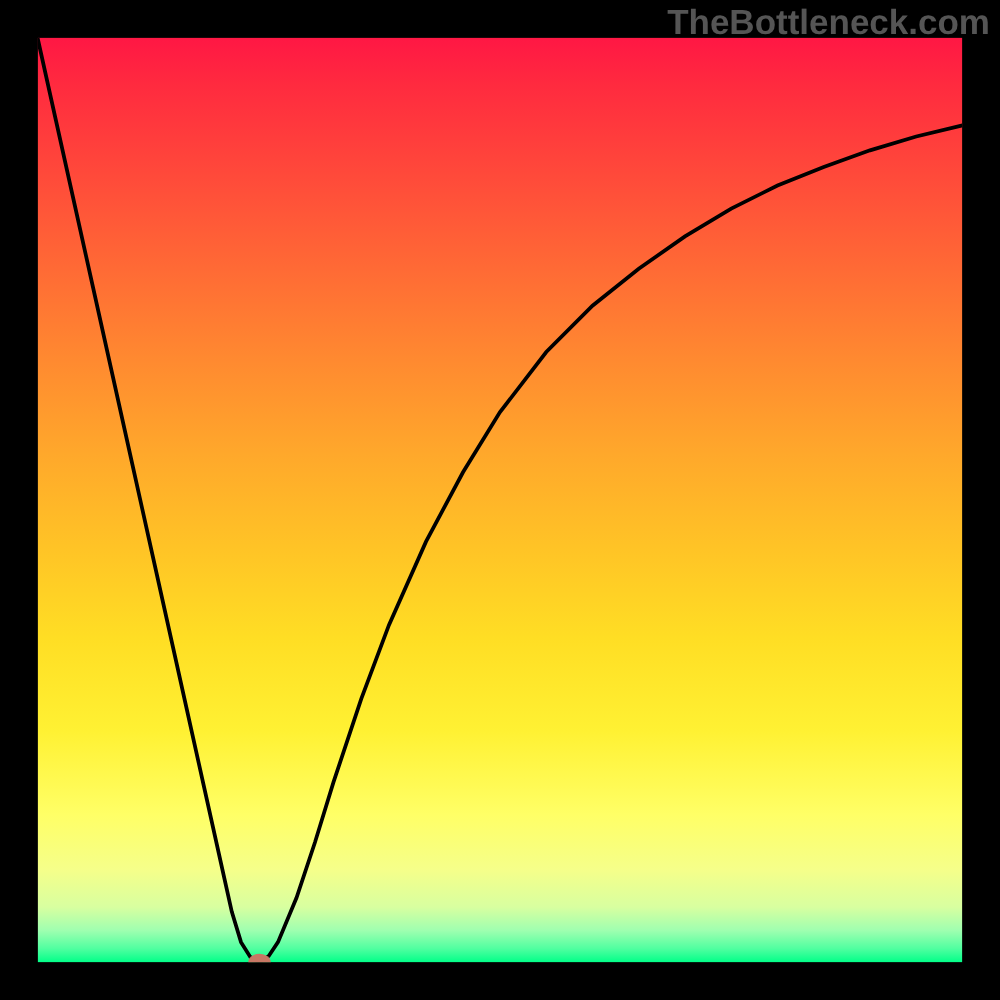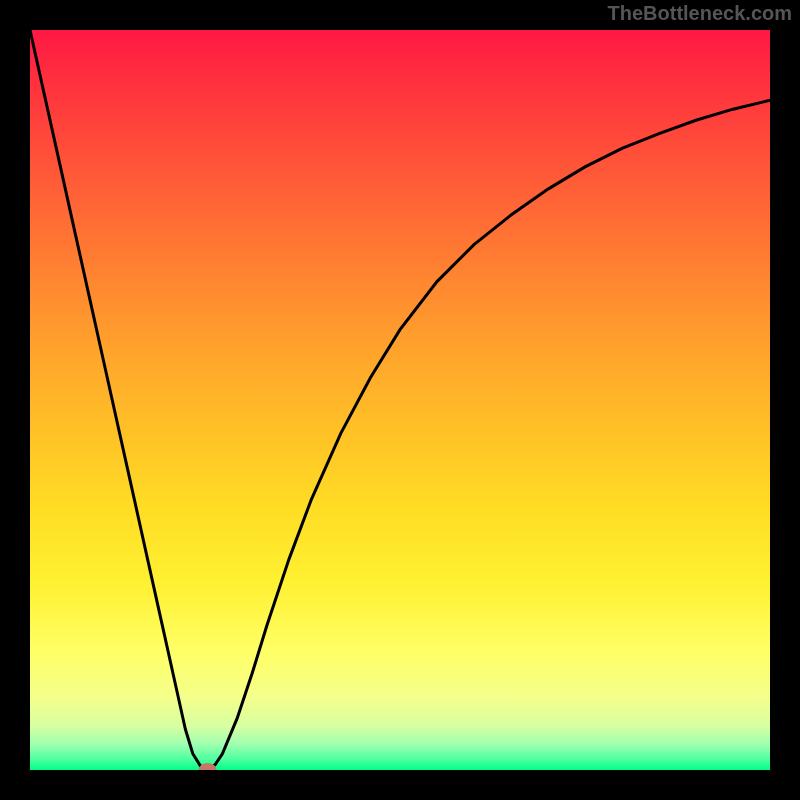--- a/index.html
+++ b/index.html
@@ -9,21 +9,21 @@
     background: #000;
     font-family: Arial, Helvetica, sans-serif;
     position: relative;
     overflow: hidden;
   }
   .attribution {
     position: absolute;
     top: 2px;
     right: 8px;
     color: #555;
-    font-size: 20px;
+    font-size: 28px;
     font-weight: bold;
     z-index: 10;
   }
   .plot-area {
     position: absolute;
     left: 30px;
     top: 30px;
     width: 740px;
     height: 740px;
     overflow: hidden;

